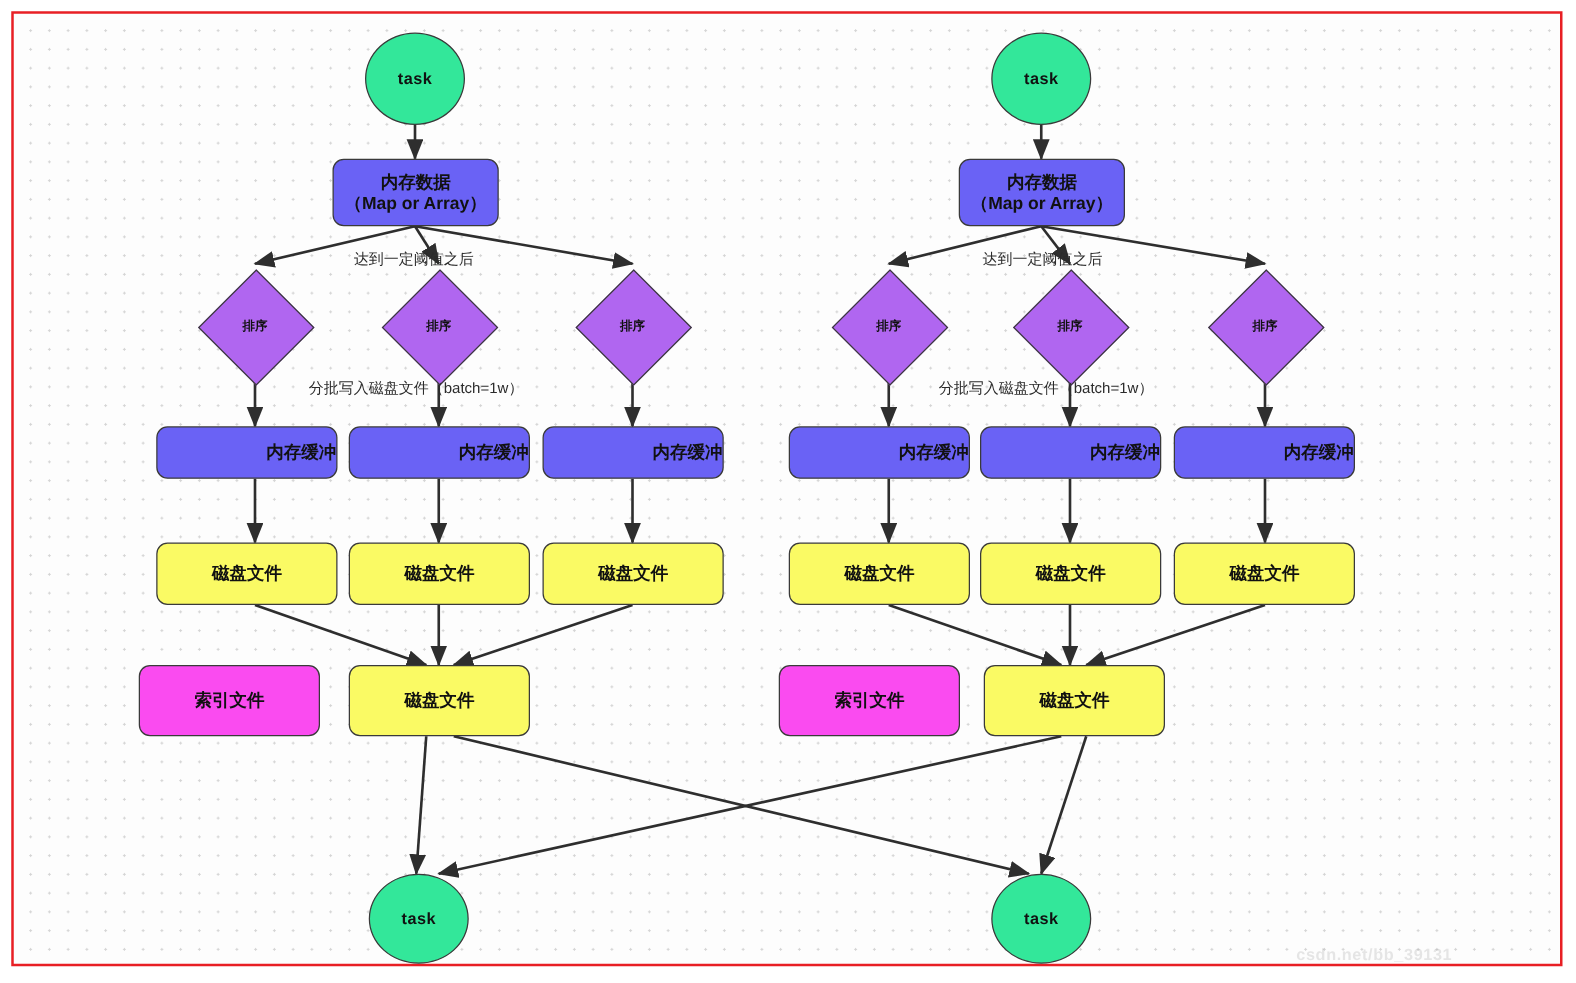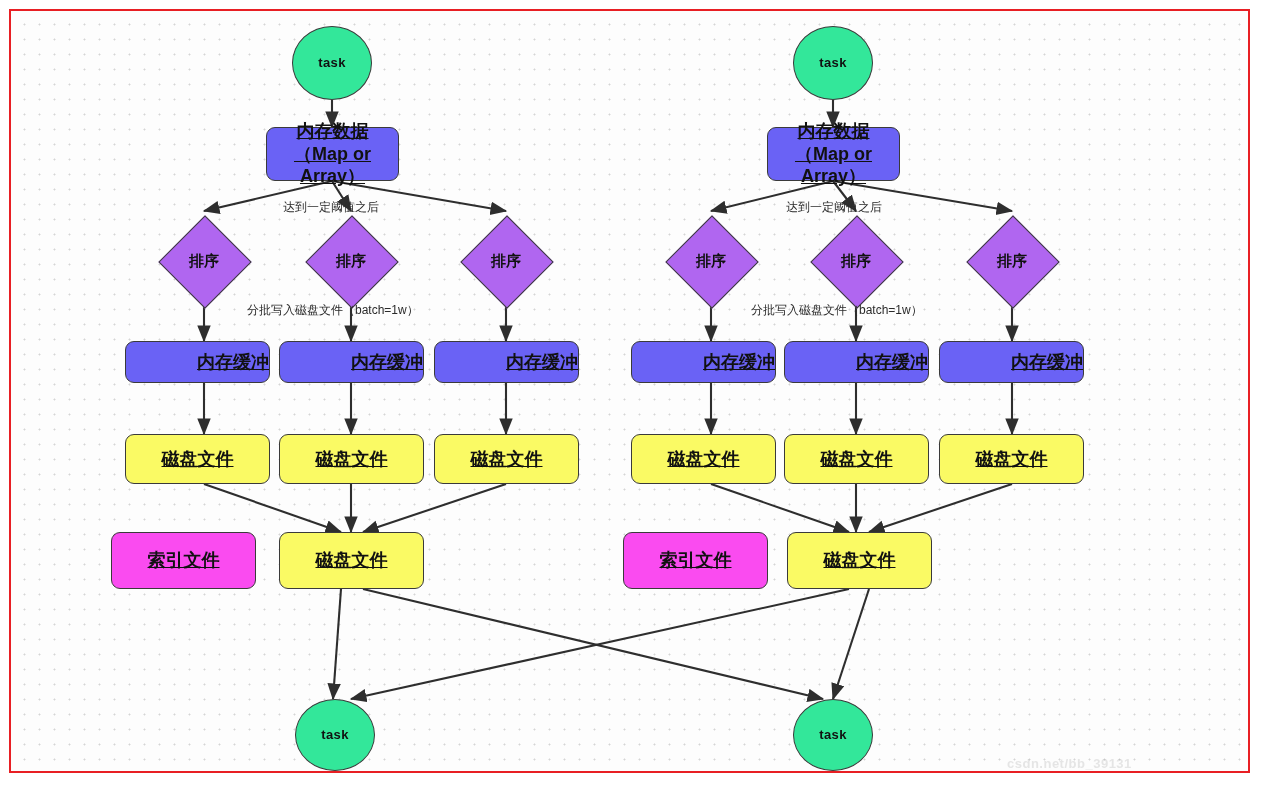--- a/index.html
+++ b/index.html
@@ -57,22 +57,21 @@
   }
   .node .lbl { display: block; }
   .circle {
     border-radius: 50%;
     background: #33e79a;
     font-size: 13px;
     letter-spacing: 0.4px;
   }
   .rbox {
     border-radius: 9px;
-    font-size: 18px;
-    text-decoration: underline;
+    font-size: 14px;
   }
   .rbox.mem   { background: #6a62f5; }
   .rbox.buf   { background: #6a62f5; justify-content: flex-end; }
   .rbox.disk  { background: #fafa64; }
   .rbox.index { background: #fa4bf0; }
   .diamond-wrap {
     position: absolute;
     display: flex;
     align-items: center;
     justify-content: center;
@@ -85,21 +84,21 @@
     height: 64px;
     margin-left: -32px;
     margin-top: -32px;
     background: #b066f0;
     border: 1.6px solid #3a3a3a;
     transform: rotate(45deg);
   }
   .diamond-wrap .lbl {
     position: relative;
     z-index: 2;
-    font-size: 15px;
+    font-size: 10px;
     font-weight: bold;
     color: #111;
   }
   .edge-label {
     position: absolute;
     font-size: 12px;
     font-weight: normal;
     color: #2b2b2b;
     white-space: nowrap;
   }
@@ -281,19 +280,19 @@
         <span class="lbl">索引文件</span>
       </div>
       <div class="node rbox disk" style="left:776px; top:521px; width:145px; height:57px;">
         <span class="lbl">磁盘文件</span>
       </div>
 
       <div class="node circle" style="left:782px; top:688px; width:80px; height:72px;">
         <span class="lbl">task</span>
       </div>
 
-      <div class="watermark" style="left:996px; top:745px;">
+      <div class="watermark" style="left:1026px; top:745px;">
         <span>csdn.net/bb_39131</span>
       </div>
 
     </div>
   </div>
 </div>
 
 </body></html>

